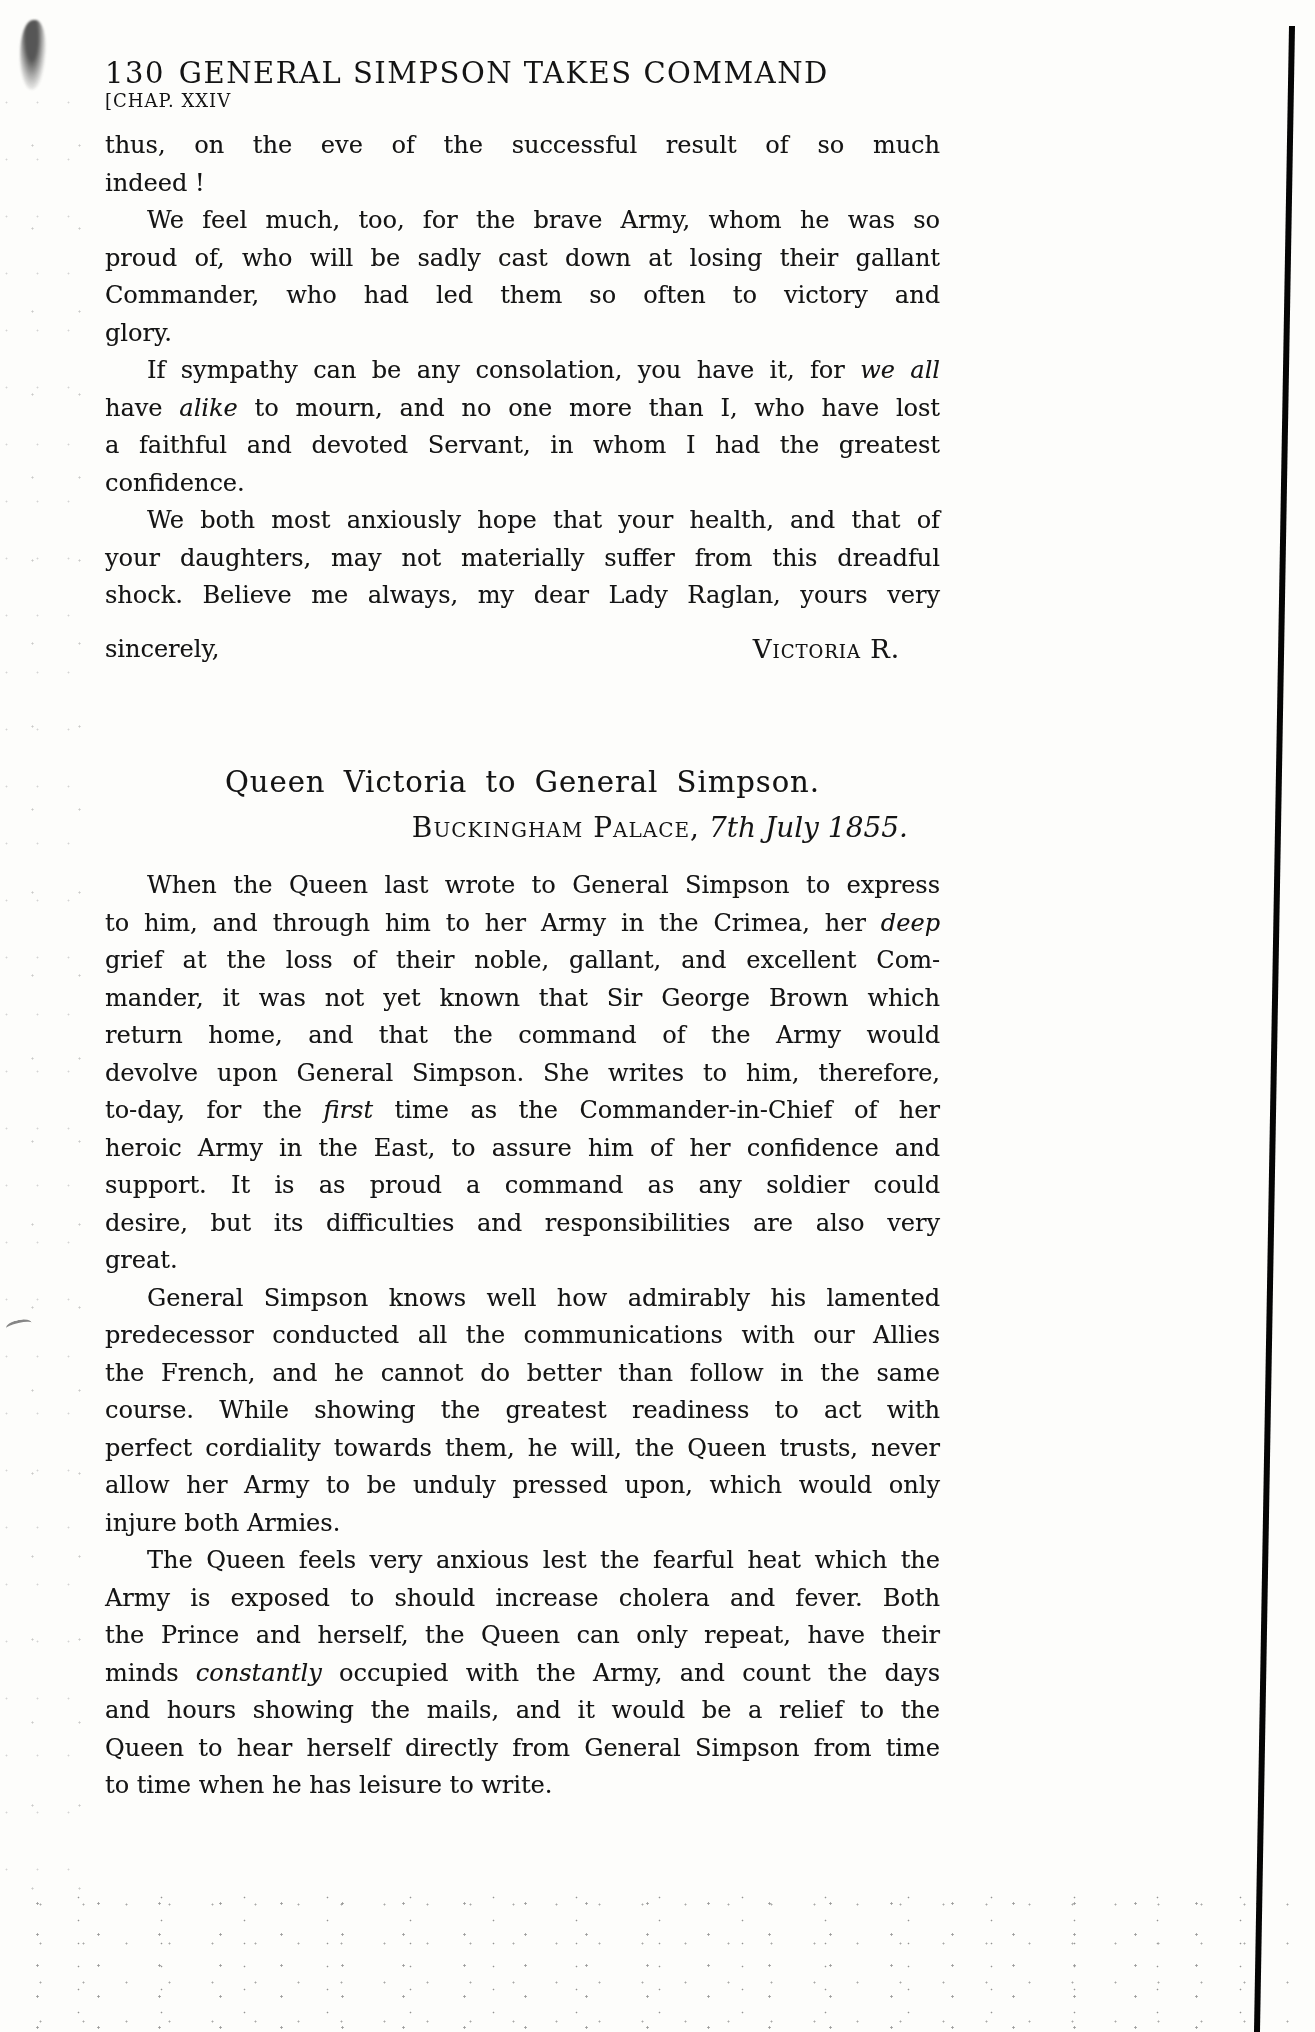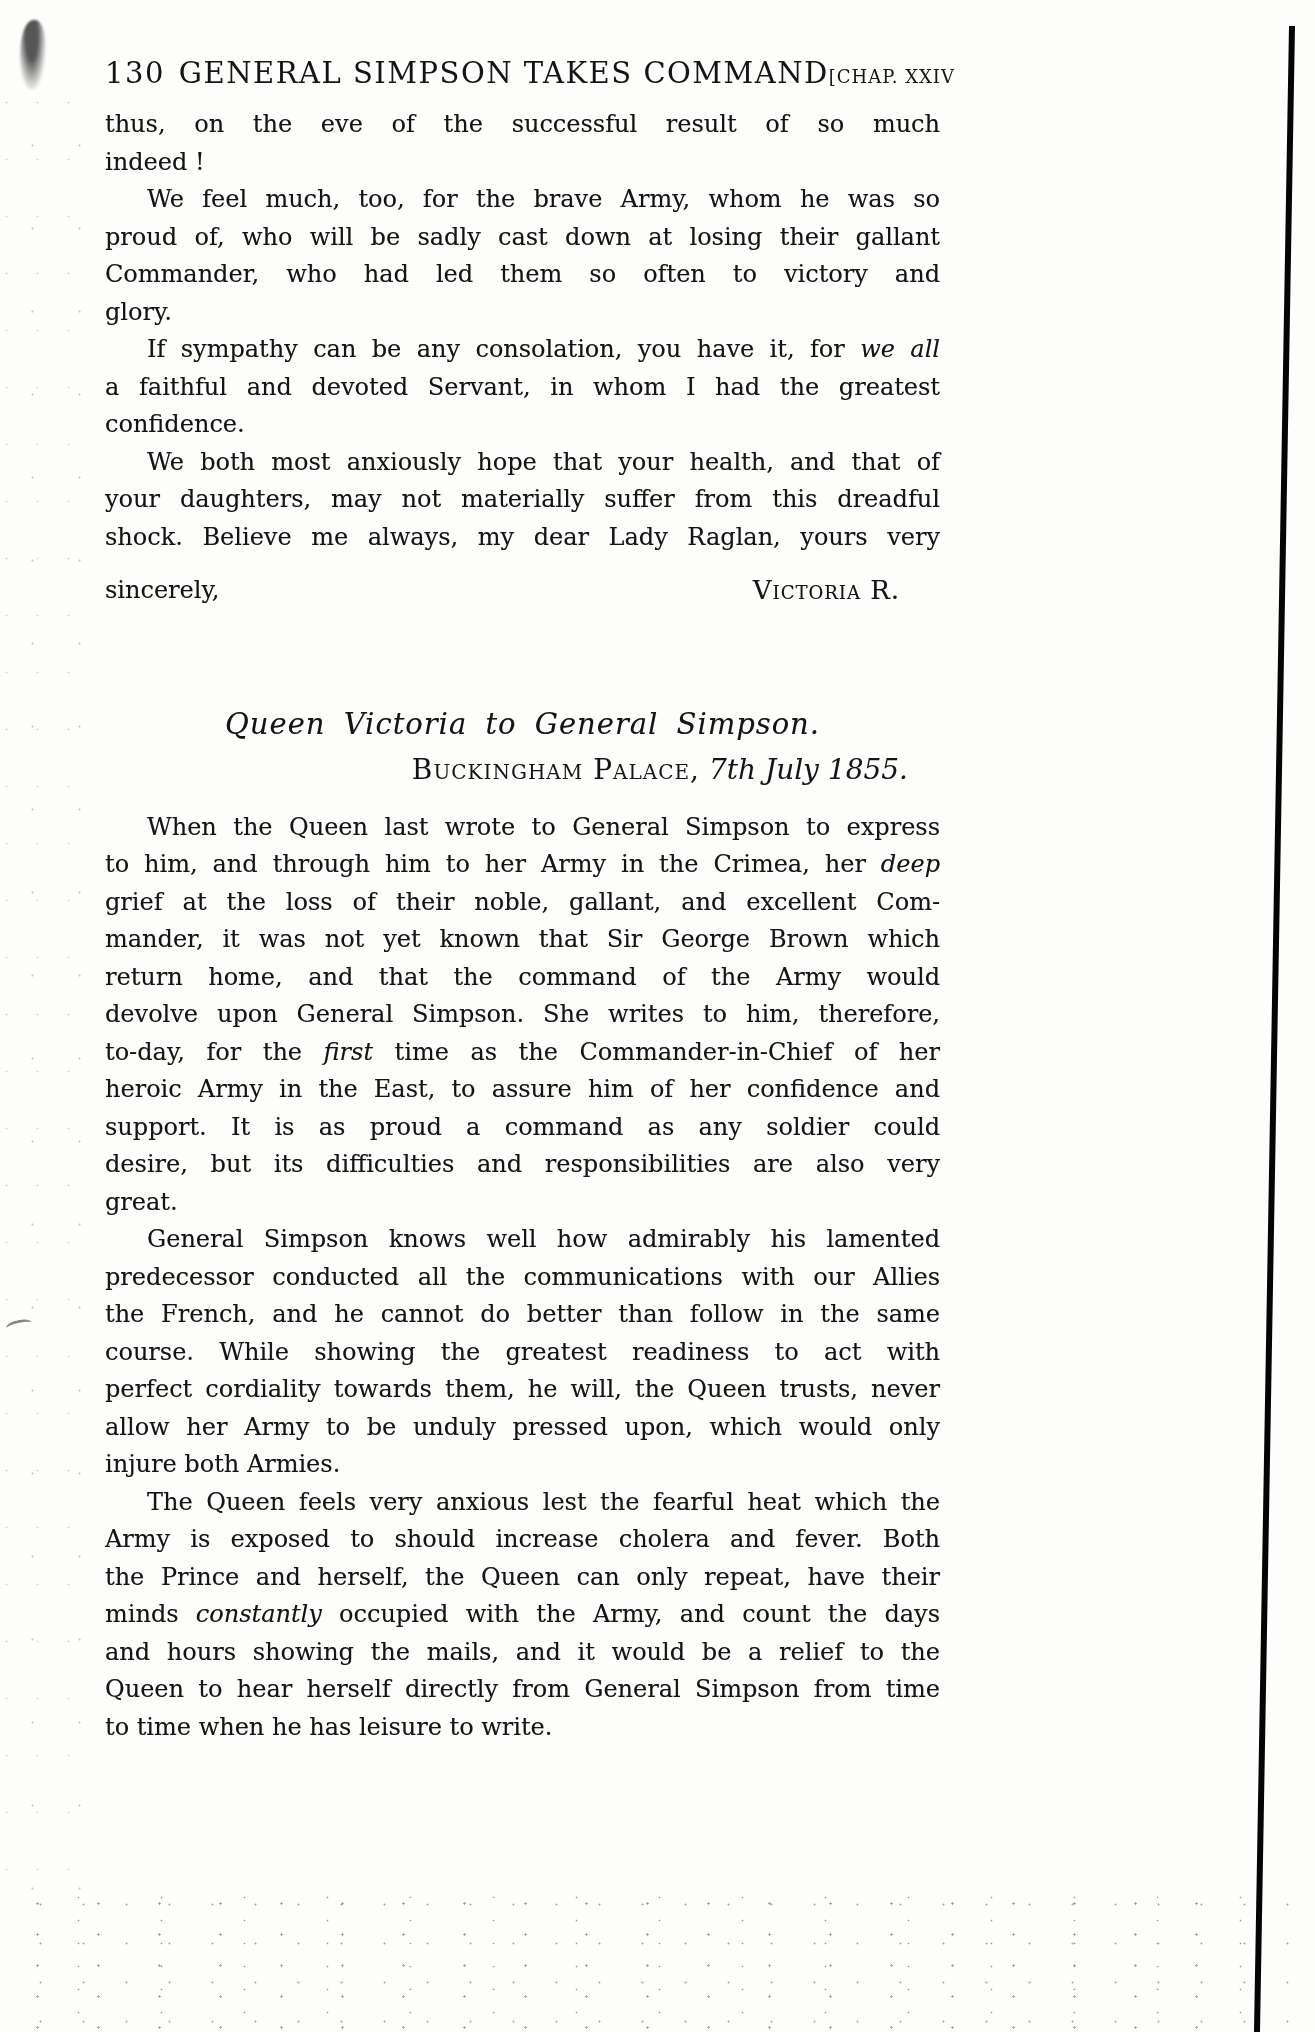--- a/index.html
+++ b/index.html
@@ -20,20 +20,21 @@
     left: 105px; top: 56px;
     width: 835px;
   }
   
   .header {
     display: flex;
     justify-content: space-between;
     align-items: baseline;
     margin-bottom: 16px;
     white-space: nowrap;
+    flex-direction: column;
   }
   .header .main {
     font-size: 29px;
     letter-spacing: 1.5px;
   }
   .header .pgnum { margin-right: 14px; }
   .header .chap {
     font-size: 18px;
     letter-spacing: 1px;
   }
@@ -63,21 +64,20 @@
   .signature {
     font-variant: small-caps;
     letter-spacing: 1px;
     padding-right: 40px;
     font-size: 26px;
   }
   
   .section-heading {
     margin-top: 93px;
     text-align: center;
-    font-style: italic;
     font-size: 29px;
     line-height: 42px;
     letter-spacing: 1px;
     word-spacing: 8px;
     text-shadow: 0.2px 0.2px 0 rgba(0,0,0,0.3);
   }
   .dateline {
     margin-top: 10px;
     text-align: right;
     padding-right: 32px;
@@ -164,20 +164,21 @@
           <div class="line last">indeed !</div>
         </div>
         <div class="para">
           <div class="line indent">We feel much, too, for the brave Army, whom he was so</div>
           <div class="line">proud of, who will be sadly cast down at losing their gallant</div>
           <div class="line">Commander, who had led them so often to victory and</div>
           <div class="line last">glory.</div>
         </div>
         <div class="para">
           <div class="line indent">If sympathy can be any consolation, you have it, for <i>we all</i></div>
+          <div class="line">have <i>alike</i> to mourn, and no one more than I, who have lost</div>
           <div class="line">a faithful and devoted Servant, in whom I had the greatest</div>
           <div class="line last">confidence.</div>
         </div>
         <div class="para justify-all">
           <div class="line indent">We both most anxiously hope that your health, and that of</div>
           <div class="line">your daughters, may not materially suffer from this dreadful</div>
           <div class="line last">shock.  Believe me always, my dear Lady Raglan, yours very</div>
         </div>
       </div>
 

